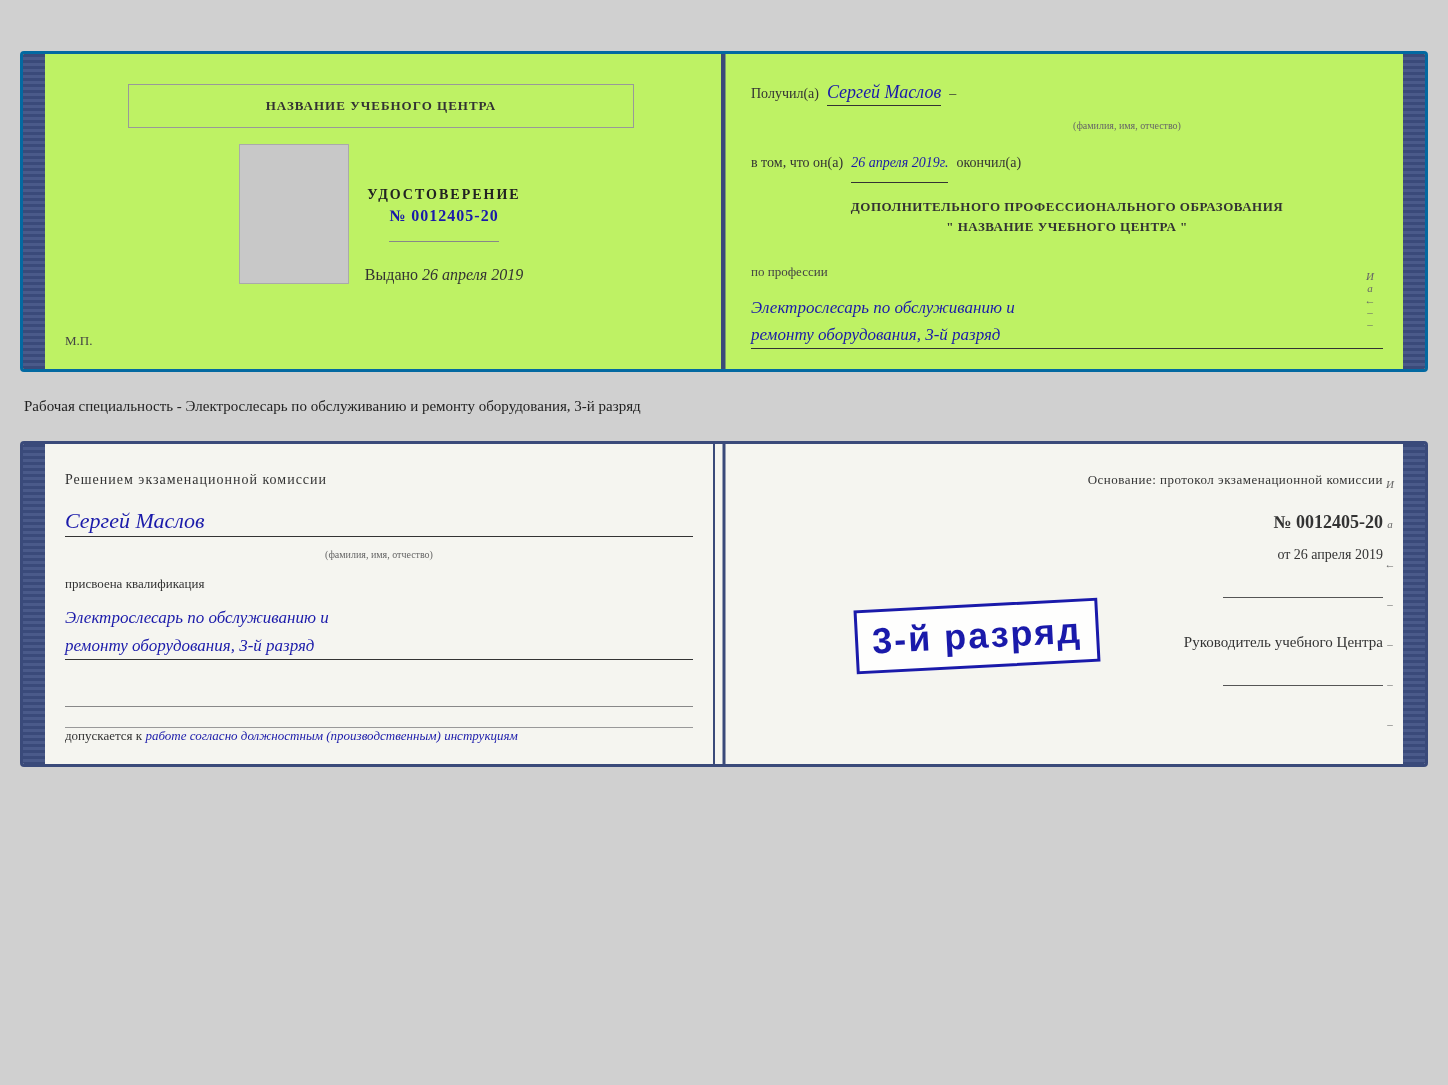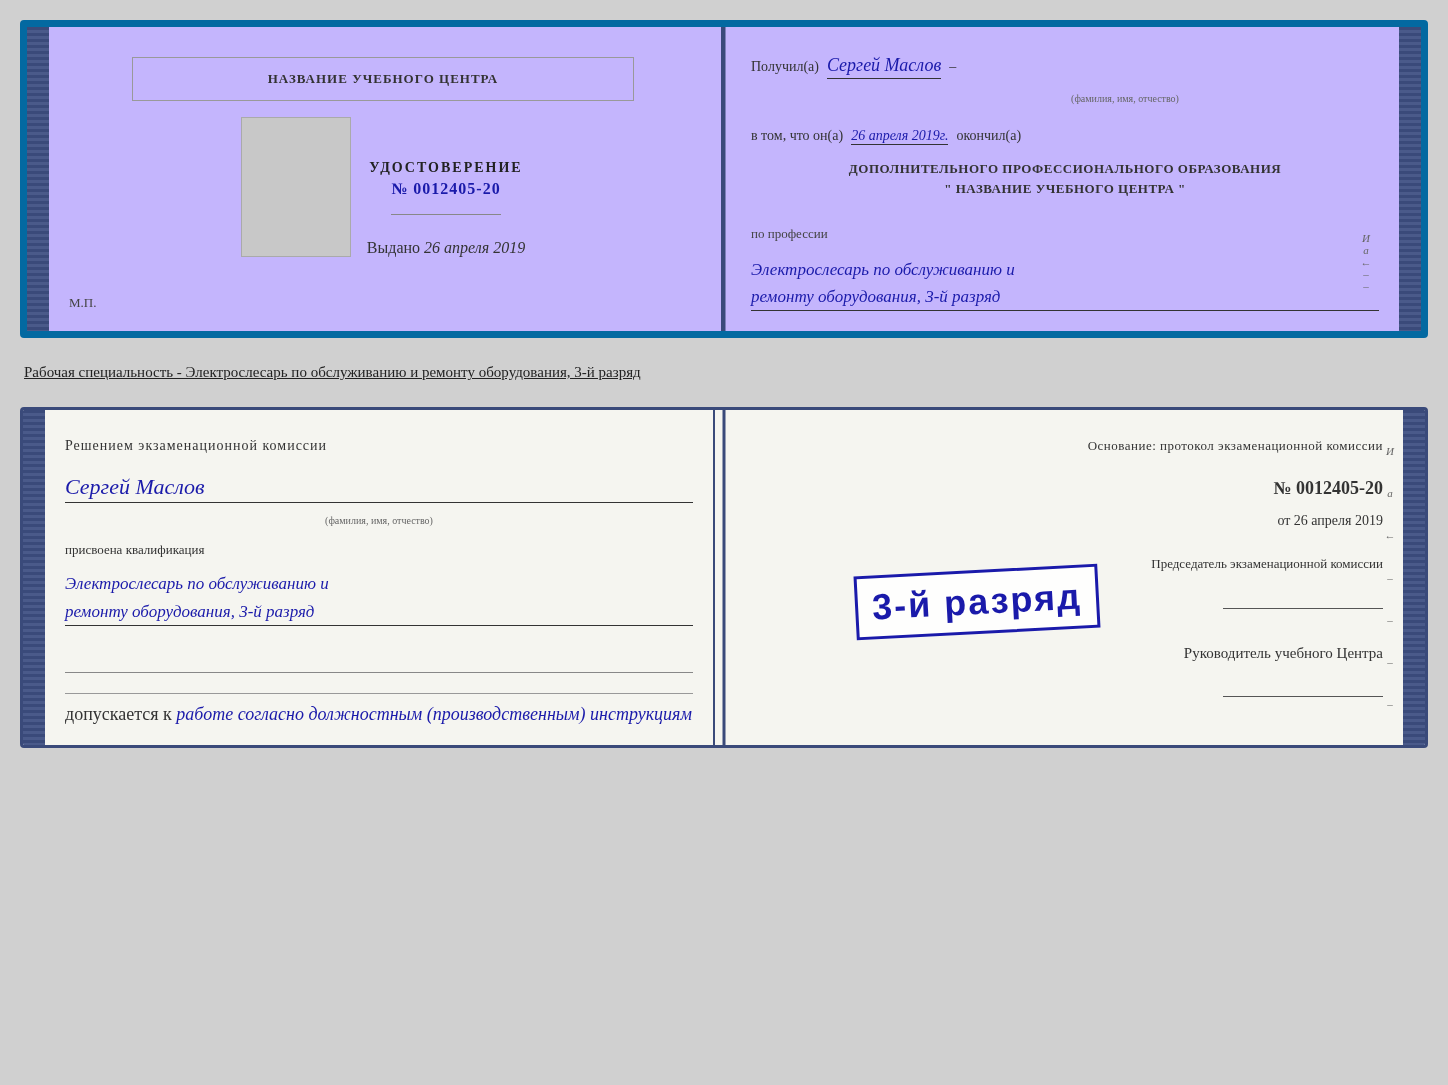--- a/index.html
+++ b/index.html
@@ -12,26 +12,27 @@
     }
 
     .page-wrapper {
       display: flex;
       flex-direction: column;
       gap: 18px;
     }
 
     
     .doc-card {
-      background: #c4b5fd;
-      border: 7px solid #0369a1;
+      background: #bef264;
+      border: 3px solid #0369a1;
       border-radius: 4px;
       display: flex;
       position: relative;
       overflow: hidden;
+      margin-top: 31px;
     }
 
     .doc-card::before {
       content: '';
       position: absolute;
       left: 50%;
       top: 0;
       bottom: 0;
       width: 3px;
       background: #3a4a7a;
@@ -161,21 +162,21 @@
       color: #333;
       margin-top: 4px;
     }
 
     .date-completed {
       font-style: italic;
       color: #1a1aaa;
       font-size: 14px;
       font-family: 'Segoe Script', cursive, serif;
       border-bottom: 1px solid #333;
-      padding-bottom: 0;
+      padding-bottom: 11px;
     }
 
     .org-text {
       font-size: 13px;
       color: #333;
       text-align: center;
       font-weight: bold;
       letter-spacing: 0.5px;
       line-height: 1.5;
     }
@@ -193,21 +194,20 @@
       border-bottom: 1px solid #333;
       line-height: 1.6;
     }
 
     
     .middle-text {
       font-size: 15px;
       color: #222;
       padding: 6px 4px;
       line-height: 1.4;
-      text-decoration: underline;
     }
 
     
     .second-doc-card {
       background: #f5f5f0;
       border: 3px solid #3a4a7a;
       border-radius: 4px;
       display: flex;
       position: relative;
       overflow: hidden;
@@ -270,24 +270,23 @@
     .qualification-value {
       font-size: 17px;
       color: #1a1aaa;
       font-style: italic;
       font-family: 'Segoe Script', cursive, serif;
       border-bottom: 1px solid #333;
       line-height: 1.6;
     }
 
     .allowed-line {
-      font-size: 18px;
+      font-size: 13px;
       color: #333;
       margin-top: auto;
-      padding-top: 10px;
       border-top: 1px solid #999;
     }
 
     .allowed-italic {
       font-style: italic;
       color: #1a1aaa;
       font-family: 'Segoe Script', cursive, serif;
     }
 
     .basis-title {
@@ -486,21 +485,20 @@
       </div>
 
       <div class="doc2-right">
         <div class="basis-title">Основание: протокол экзаменационной комиссии</div>
         <div class="protocol-number">№  0012405-20</div>
         <div class="protocol-date">
           <span>от</span>
           <span>26 апреля 2019</span>
         </div>
 
-        <div class="chairman-label">Председатель экзаменационной комиссии</div>
         <div class="signature-line"></div>
 
         <div class="head-label">Руководитель учебного Центра</div>
         <div class="signature-line"></div>
 
         <div class="side-marks" style="right:6px;">
           <span class="side-mark">И</span>
           <span class="side-mark">а</span>
           <span class="side-mark">←</span>
           <span class="side-mark">–</span>

